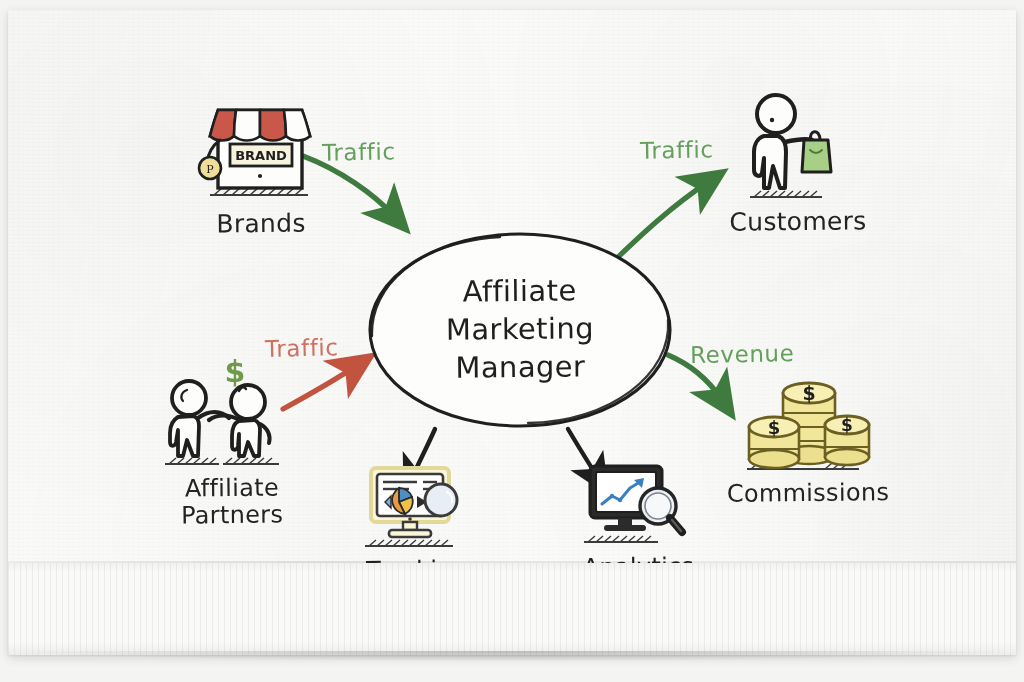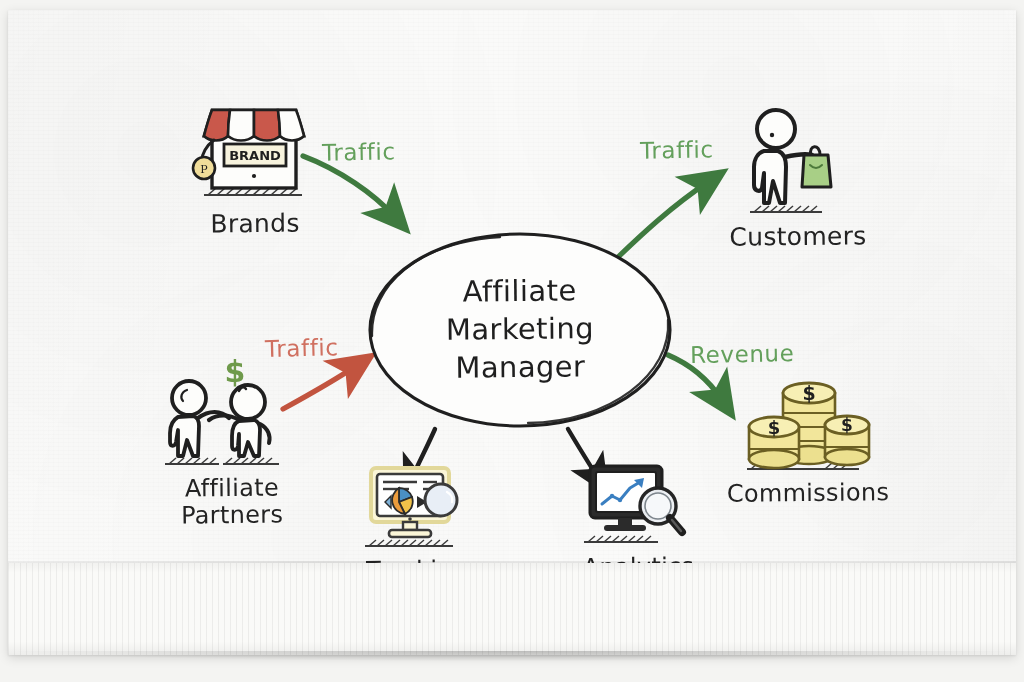--- a/index.html
+++ b/index.html
@@ -194,21 +194,21 @@
       <svg viewBox="0 0 320 212" width="320" height="212">
         <ellipse cx="160" cy="106" rx="150" ry="96" fill="#fdfdfc" stroke="#1f1f1f" stroke-width="3.1"></ellipse>
         <path d="M12,112 C10,62 58,18 140,13" fill="none" stroke="#1f1f1f" stroke-width="2.4" stroke-linecap="round" opacity="0.95"></path>
         <path d="M308,96 C312,150 250,198 168,199" fill="none" stroke="#1f1f1f" stroke-width="2.3" stroke-linecap="round" opacity="0.9"></path>
       </svg>
       <div class="center-text hand">Affiliate
 Marketing
 Manager</div>
     </div>
 
-    <div class="node" style="left:172px; top:86px; width:150px;text-align:center;">
+    <div class="node" style="left:178px; top:86px; width:150px;text-align:center;">
       <svg viewBox="0 0 130 110" width="130" height="110" style="display:block;margin:0 auto;">
 
         <g stroke="#3b3b3b" stroke-width="1.6">
           <line x1="18" y1="99" x2="26" y2="92"></line>
             <line x1="27" y1="99" x2="35" y2="92"></line>
           <line x1="36" y1="99" x2="44" y2="92"></line>
             <line x1="45" y1="99" x2="53" y2="92"></line>
           <line x1="54" y1="99" x2="62" y2="92"></line>
             <line x1="63" y1="99" x2="71" y2="92"></line>
           <line x1="72" y1="99" x2="80" y2="92"></line>
@@ -230,21 +230,21 @@
         <path d="M64,40 C64,28 64,14 64,14 L88,14 C88,14 90,28 90,40 C83,46 71,46 64,40 Z" fill="#c9584b" stroke="#1f1f1f" stroke-width="2.6"></path>
         <path d="M90,40 C90,28 88,14 88,14 L106,14 C106,14 110,24 114,40 C108,46 96,46 90,40 Z" fill="#fdfdfb" stroke="#1f1f1f" stroke-width="2.6"></path>
 
         <path d="M24,44 C16,50 12,58 12,64" fill="none" stroke="#1f1f1f" stroke-width="3" stroke-linecap="round"></path>
         <circle cx="14" cy="72" r="11" fill="#f0dd9a" stroke="#1f1f1f" stroke-width="2.6"></circle>
         <text x="14" y="77" font-family="DejaVu Serif, serif" font-size="11" fill="#1f1f1f" text-anchor="middle">P</text>
       </svg>
       <div class="node-label hand nlabel-brands" style="margin-top:4px;">Brands</div>
     </div>
 
-    <div class="node" style="left:700px; top:93px; width:180px;">
+    <div class="node" style="left:700px; top:78px; width:180px;">
       <svg viewBox="0 0 140 118" width="140" height="118" style="display:block;margin:0 auto;">
         <g stroke="#3b3b3b" stroke-width="1.5">
           <line x1="26" y1="109" x2="33" y2="103"></line>
             <line x1="34" y1="109" x2="41" y2="103"></line>
           <line x1="42" y1="109" x2="49" y2="103"></line>
             <line x1="50" y1="109" x2="57" y2="103"></line>
           <line x1="58" y1="109" x2="65" y2="103"></line>
             <line x1="66" y1="109" x2="73" y2="103"></line>
           <line x1="74" y1="109" x2="81" y2="103"></line>
             <line x1="82" y1="109" x2="89" y2="103"></line>

